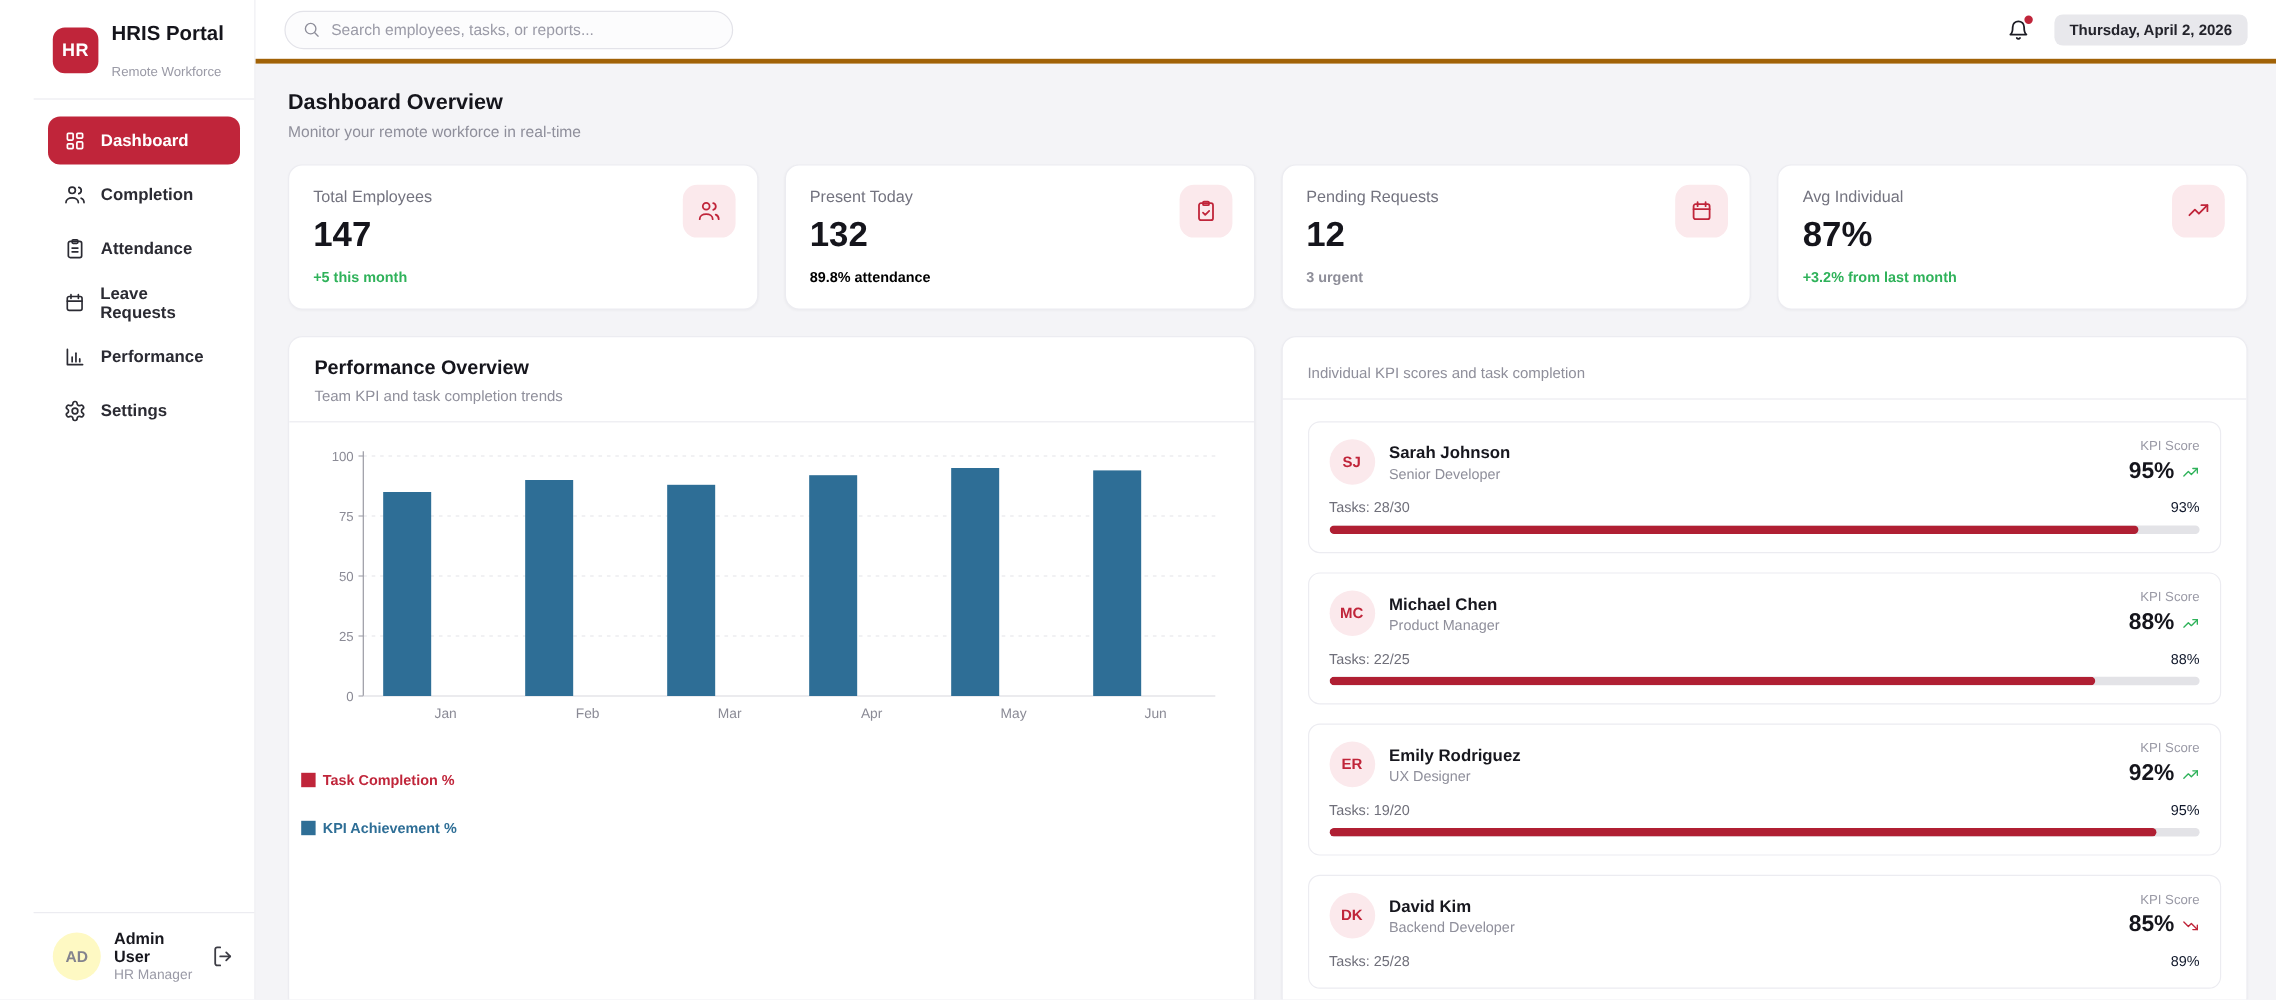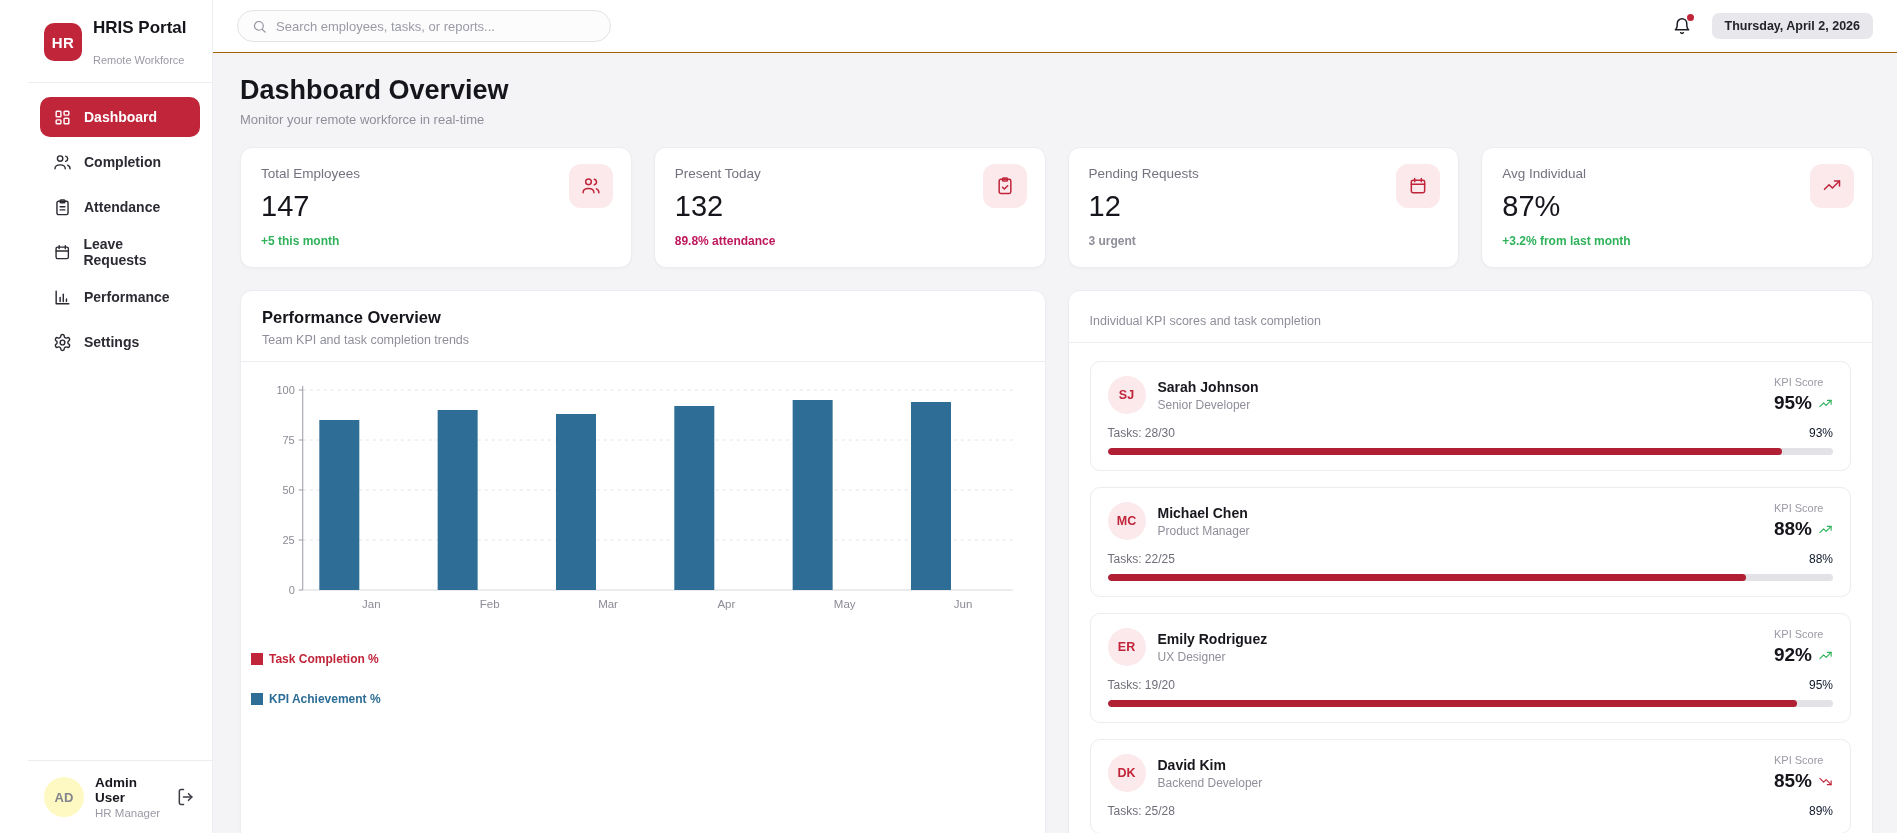--- a/index.html
+++ b/index.html
@@ -20,40 +20,40 @@
   .side-footer { border-top:1px solid #ececf1; padding:14px 16px; display:flex; align-items:center; gap:11px; }
   .avatar-gray { width:40px; height:40px; border-radius:50%; background:#fef9c3; color:#83838e; font-size:13px; font-weight:bold; display:flex; align-items:center; justify-content:center; }
   .sf-name { font-size:13.5px; font-weight:bold; color:#17171e; }
   .sf-role { font-size:11.5px; color:#9a9aa6; margin-top:2px; }
   .sf-text { flex:1; }
   .logout { width:20px; height:20px; cursor:pointer; }
   .logout svg { width:20px; height:20px; stroke:#3c3c44; }
 
   
   .main { flex:1; display:flex; flex-direction:column; height:833px; }
-  .topbar { height:53px; min-height:53px; background:#fff; border-bottom:1px solid #a16207; display:flex; align-items:center; padding:0 24px; gap:18px; }
+  .topbar { height:53px; min-height:53px; background:#fff; border-bottom:4px solid #a16207; display:flex; align-items:center; padding:0 24px; gap:18px; }
   .search-box { width:374px; height:32px; border:1px solid #e3e3e9; background:#fcfcfd; border-radius:16px; display:flex; align-items:center; gap:9px; padding:0 14px; }
   .search-box svg { width:15px; height:15px; stroke:#8e8e9a; min-width:15px; }
   .search-box input { border:none; outline:none; background:transparent; font-family:"Liberation Sans",sans-serif; font-size:13px; color:#3a3a44; width:100%; }
   .search-box input::placeholder { color:#9b9ba7; }
   .topbar-right { margin-left:auto; display:flex; align-items:center; gap:20px; }
   .bell-wrap { position:relative; cursor:pointer; width:20px; height:20px; }
   .bell-wrap svg { width:20px; height:20px; stroke:#1c1c24; }
   .bell-dot { position:absolute; top:-2px; right:-2px; width:7px; height:7px; border-radius:50%; background:#c0253a; }
   .date-chip { background:#e8e8ec; border-radius:7px; padding:6px 13px; font-size:12.5px; font-weight:bold; color:#23232b; }
 
   .content { padding:22px 24px 0 27px; overflow:hidden; }
-  .page-title { font-size:27px; font-weight:800; color:#15151c; }
+  .page-title { font-size:18px; font-weight:800; color:#15151c; }
   .page-sub { font-size:13px; color:#8f8f9b; margin-top:6px; }
 
   
   .stats { display:grid; grid-template-columns:repeat(4,1fr); gap:22px; margin-top:20px; }
   .stat-card { background:#fff; border:1px solid #ececf1; border-radius:12px; padding:18px 20px; position:relative; height:121px; box-shadow:0 1px 2px rgba(20,20,30,.03); }
   .stat-label { font-size:13.5px; color:#73737f; }
-  .stat-value { font-size:29px; font-weight:400; color:#15151c; margin-top:9px; }
+  .stat-value { font-size:29px; font-weight:700; color:#15151c; margin-top:9px; }
   .stat-note { font-size:12px; margin-top:11px; font-weight:bold; }
   .stat-icon { position:absolute; top:16px; right:18px; width:44px; height:44px; border-radius:12px; background:#fbe9ec; display:flex; align-items:center; justify-content:center; }
   .stat-icon svg { width:20px; height:20px; stroke:#c0253a; }
 
   
   .panels { display:flex; gap:22px; margin-top:22px; align-items:stretch; }
   .panel { background:#fff; border:1px solid #ececf1; border-radius:12px; flex:1 1 0; box-shadow:0 1px 2px rgba(20,20,30,.03); }
   .panel-head { padding:17px 21px 14px 21px; border-bottom:1px solid #ececf1; }
   .panel-title { font-size:16.5px; font-weight:bold; color:#15151c; }
   .panel-sub { font-size:12.5px; color:#8f8f9b; margin-top:6px; }
@@ -63,21 +63,21 @@
   .legend-swatch { width:12px; height:12px; display:inline-block; }
 
   
   .team-list { padding:18px 21px; display:flex; flex-direction:column; gap:16px; }
   .member-card { border:1px solid #ececf1; border-radius:10px; padding:14px 17px 15px 17px; }
   .member-top { display:flex; align-items:center; }
   .avatar-pink { width:38px; height:38px; border-radius:50%; background:#fbe9ec; color:#c0253a; font-size:12.5px; font-weight:bold; display:flex; align-items:center; justify-content:center; }
   .member-id { margin-left:12px; }
   .member-name { font-size:14px; font-weight:bold; color:#17171e; }
   .member-role { font-size:12px; color:#8f8f9b; margin-top:3px; }
-  .kpi-block { margin-left:auto; }
+  .kpi-block { margin-left:auto; text-align:right; }
   .kpi-label { font-size:11px; color:#9a9aa6; }
   .kpi-value-row { display:flex; align-items:center; justify-content:flex-end; gap:6px; margin-top:4px; }
   .kpi-value { font-size:19px; font-weight:800; color:#15151c; }
   .trend-mini svg { width:15px; height:15px; display:block; }
   .trend-up svg { stroke:#2fb25a; }
   .trend-down svg { stroke:#c0253a; }
   .tasks-row { display:flex; justify-content:space-between; margin-top:12px; font-size:12px; }
   .tasks-text { color:#6f6f7a; }
   .tasks-pct { font-weight:normal; color:#0f172a; }
   .progress-track { margin-top:8px; height:7px; border-radius:4px; background:#e3e3e7; overflow:hidden; }
@@ -202,21 +202,21 @@
               <circle cx="9" cy="7" r="3.4"></circle>
               <path d="M2.5 20c0-3.2 2.9-5 6.5-5s6.5 1.8 6.5 5"></path>
               <path d="M16 4a3.4 3.4 0 0 1 0 6.6"></path>
               <path d="M18.5 15.4c2 .8 3 2.3 3 4.6"></path>
             </svg>
         </div>
       </div>
       <div class="stat-card">
         <div class="stat-label">Present Today</div>
         <div class="stat-value">132</div>
-        <div class="stat-note" style="color: #be185d;">89.8% attendance</div>
+        <div class="stat-note" style="color: #000000;">89.8% attendance</div>
         <div class="stat-icon">
           <svg class="icon" viewBox="0 0 24 24">
               <rect x="5" y="4" width="14" height="17" rx="2"></rect>
               <rect x="9" y="2.5" width="6" height="3.5" rx="1"></rect>
               <path d="m9 13.5 2.2 2.2 4-4"></path>
             </svg>
         </div>
       </div>
       <div class="stat-card">
         <div class="stat-label">Pending Requests</div>

